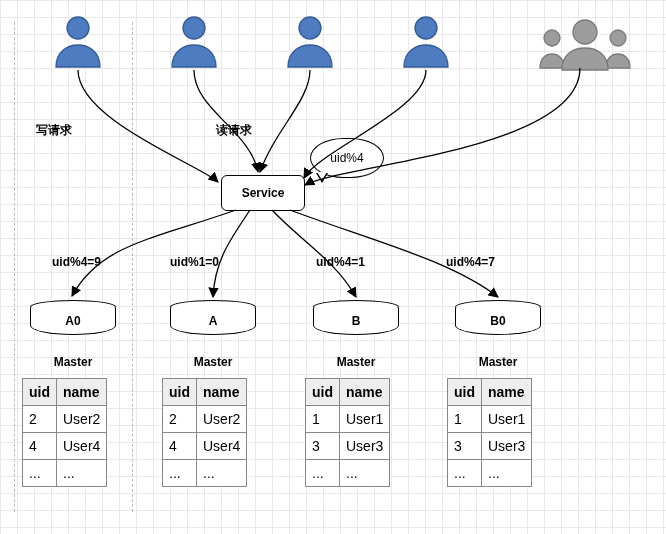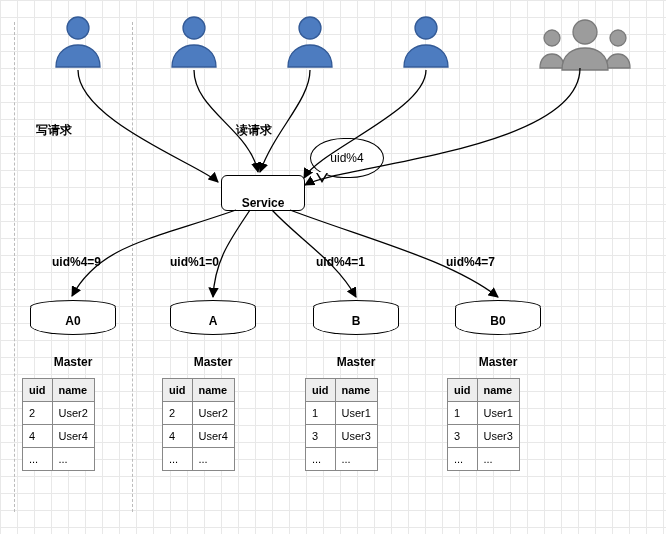--- a/index.html
+++ b/index.html
@@ -4,35 +4,35 @@
 <style>
   html,body{margin:0;padding:0;font-family:Arial,Helvetica,sans-serif;font-size:12px;color:#000}
   .canvas{position:relative;width:666px;height:534px;
     background-image:linear-gradient(#e8e8e8 1px,transparent 1px),
                      linear-gradient(90deg,#e8e8e8 1px,transparent 1px);
     background-size:17px 17px;background-color:#fff}
   .abs{position:absolute}
   .user{width:60px;height:60px;fill:#4d7cc0;stroke:#335a96;stroke-width:1.3}
   .user-grey{fill:#9c9c9c;stroke:#7a7a7a}
   .service{border:1px solid #000;border-radius:6px;background:#fff;width:82px;height:34px;
-           display:flex;align-items:flex-end;justify-content:center;font-weight:bold}
+           display:flex;align-items:center;justify-content:center;font-weight:bold}
   .bubble{position:absolute;background:#fff;border:1px solid #000;border-radius:50%/55%;
           width:72px;height:38px;display:flex;align-items:center;justify-content:center;font-weight:normal}
   .bubble-tail{position:absolute;width:0;height:0;border-left:6px solid transparent;
                border-right:6px solid transparent;border-top:10px solid #000}
   .bubble-tail-inner{position:absolute;width:0;height:0;border-left:5px solid transparent;
                border-right:5px solid transparent;border-top:8px solid #fff}
   .lbl{font-weight:bold;white-space:nowrap}
   .db{position:absolute;width:86px}
   .db-top{height:12px;border:1px solid #000;border-radius:50%;background:#fff}
   .db-body{height:26px;border-left:1px solid #000;border-right:1px solid #000;
            border-bottom:1px solid #000;border-radius:0 0 45px 45px / 0 0 10px 10px;
            background:#fff;margin-top:-6px;display:flex;align-items:center;justify-content:center;font-weight:bold}
   .db-role{text-align:center;font-weight:bold;margin-top:20px}
-  .tbl{position:absolute;border-collapse:collapse;font-size:11px;background:#fff}
+  .tbl{position:absolute;border-collapse:collapse;font-size:14px;background:#fff}
   .tbl th,.tbl td{border:1px solid #888;padding:5px 6px;text-align:left}
   .tbl th{background:#eee;font-weight:bold}
   .dash{position:absolute;border-left:1px dashed #bbb;height:490px;width:0}
   svg.edges{position:absolute;top:0;left:0;pointer-events:none}
 </style>
 </head>
 <body>
 
 <div class="canvas">
   <div class="dash" style="left:14px;top:22px"></div>
@@ -57,21 +57,21 @@
   <svg class="abs user user-grey" style="left:530px;top:14px;width:110px;height:58px" viewBox="0 0 110 58">
     <circle cx="22" cy="24" r="8"></circle>
       <path d="M10 54c0-10 6-14 12-14s12 4 12 14z"></path>
     <circle cx="88" cy="24" r="8"></circle>
       <path d="M76 54c0-10 6-14 12-14s12 4 12 14z"></path>
     <circle cx="55" cy="18" r="12"></circle>
       <path d="M32 56c0-16 11-22 23-22s23 6 23 22z"></path>
   </svg>
 
   <div class="abs lbl" style="left:36px;top:122px">写请求</div>
-  <div class="abs lbl" style="left:236px;top:122px">读请求</div>
+  <div class="abs lbl" style="left:216px;top:122px">读请求</div>
 
   <div class="abs service" style="left:221px;top:175px">
       <span>Service</span>
     </div>
   <div class="bubble" style="left:310px;top:138px">
       <span>uid%4</span>
     </div>
   <div class="bubble-tail" style="left:316px;top:173px"></div>
   <div class="bubble-tail-inner" style="left:317px;top:172px"></div>
 

